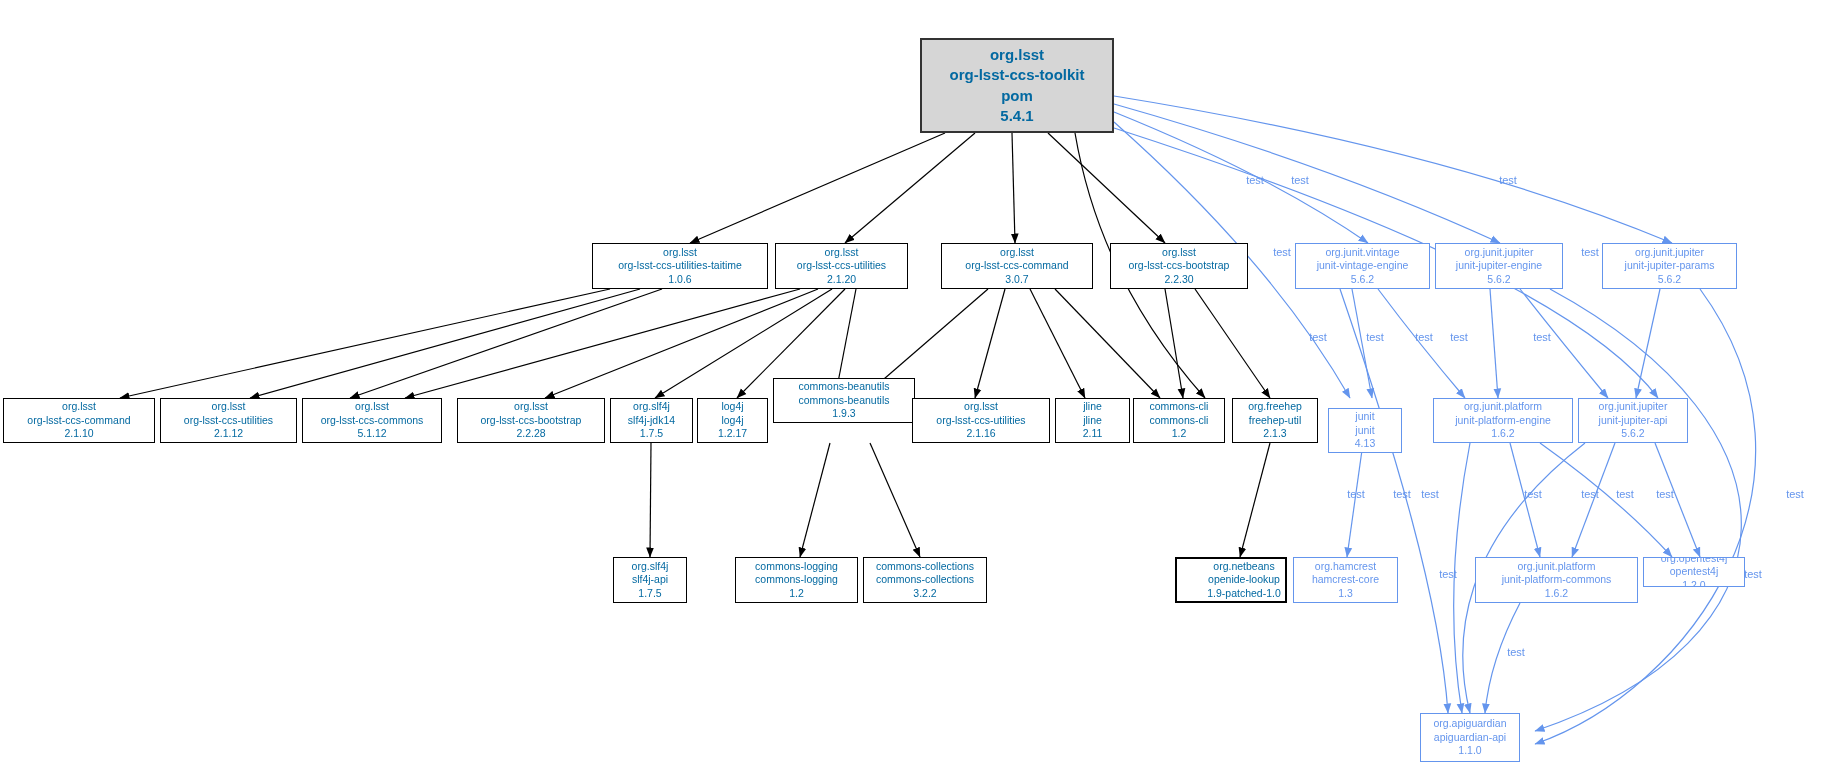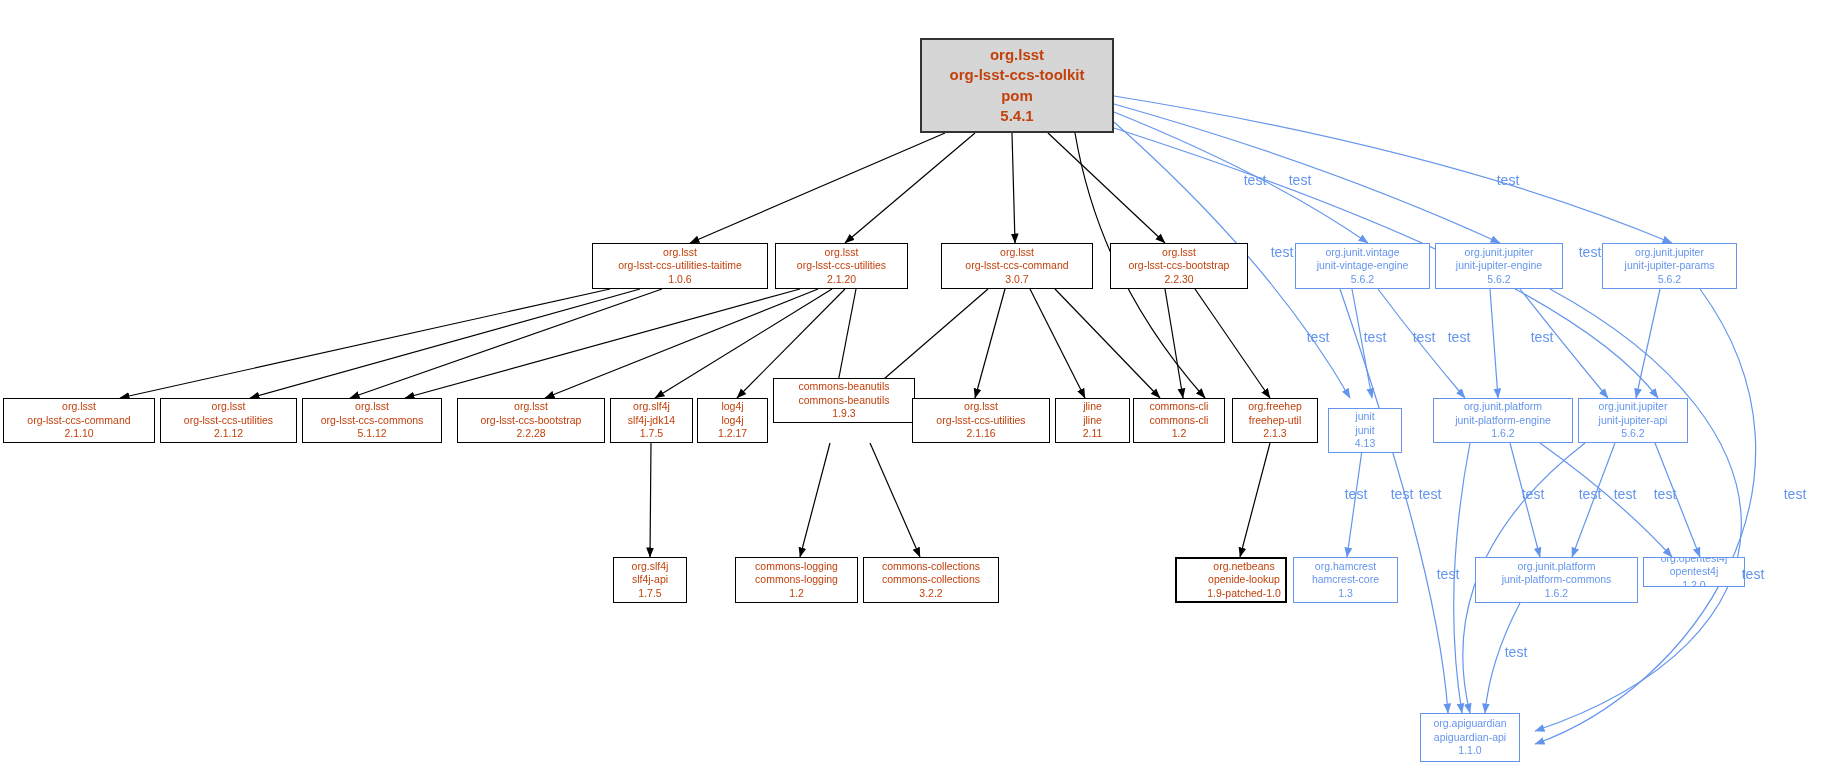--- a/index.html
+++ b/index.html
@@ -2,26 +2,26 @@
 <html><head>
 <meta charset="utf-8">
 <style>
   html,body{margin:0;padding:0;background:#ffffff;}
   .canvas{position:relative;width:1821px;height:768px;background:#ffffff;overflow:hidden;
           font-family:"Liberation Sans",sans-serif;}
   .title{position:absolute;left:18px;top:6px;font-family:"DejaVu Serif","Liberation Serif",serif;
          font-size:21px;color:#1c1c1c;white-space:nowrap;}
   #edges{position:absolute;left:0;top:0;}
   .node{position:absolute;box-sizing:border-box;background:#ffffff;border:1px solid #000000;
-        color:#c2410c;display:flex;flex-direction:column;align-items:center;justify-content:center;
+        color:#0369a1;display:flex;flex-direction:column;align-items:center;justify-content:center;
         text-align:center;font-size:10.5px;line-height:1.28;white-space:nowrap;overflow:hidden;}
   .node.test{border-color:#6495ed;color:#6495ed;}
   .node.emph{border-width:2px;}
   .node.root{background:#d6d6d6;border:2px solid #333333;font-size:15px;font-weight:600;line-height:1.35;}
-  .test-label{position:absolute;transform:translate(-50%,-50%);color:#6495ed;font-size:14px;}
+  .test-label{position:absolute;transform:translate(-50%,-50%);color:#6495ed;font-size:11px;}
 </style>
 </head>
 <body>
 
 <div class="canvas">
   <svg id="edges" width="1821" height="768">
     <defs>
       <marker id="ah-compile" markerWidth="11" markerHeight="9" refX="9.5" refY="4.5" orient="auto" markerUnits="userSpaceOnUse">
         <path d="M0,0.6 L10,4.5 L0,8.4 z" fill="#000000"></path>
       </marker>
@@ -191,21 +191,21 @@
       <div class="node " style="left: 613px; top: 557px; width: 74px; height: 46px;">
         <span>org.slf4j</span>
         <span>slf4j-api</span>
         <span>1.7.5</span>
       </div>
       <div class="node " style="left: 735px; top: 557px; width: 123px; height: 46px;">
         <span>commons-logging</span>
         <span>commons-logging</span>
         <span>1.2</span>
       </div>
-      <div class="node " style="left: 863px; top: 557px; width: 136px; height: 46px;">
+      <div class="node " style="left: 863px; top: 557px; width: 124px; height: 46px;">
         <span>commons-collections</span>
         <span>commons-collections</span>
         <span>3.2.2</span>
       </div>
       <div class="node emph" style="left: 1175px; top: 557px; width: 112px; height: 46px; padding-left: 26px;">
         <span>org.netbeans</span>
         <span>openide-lookup</span>
         <span>1.9-patched-1.0</span>
       </div>
       <div class="node test" style="left: 1293px; top: 557px; width: 105px; height: 46px;">

